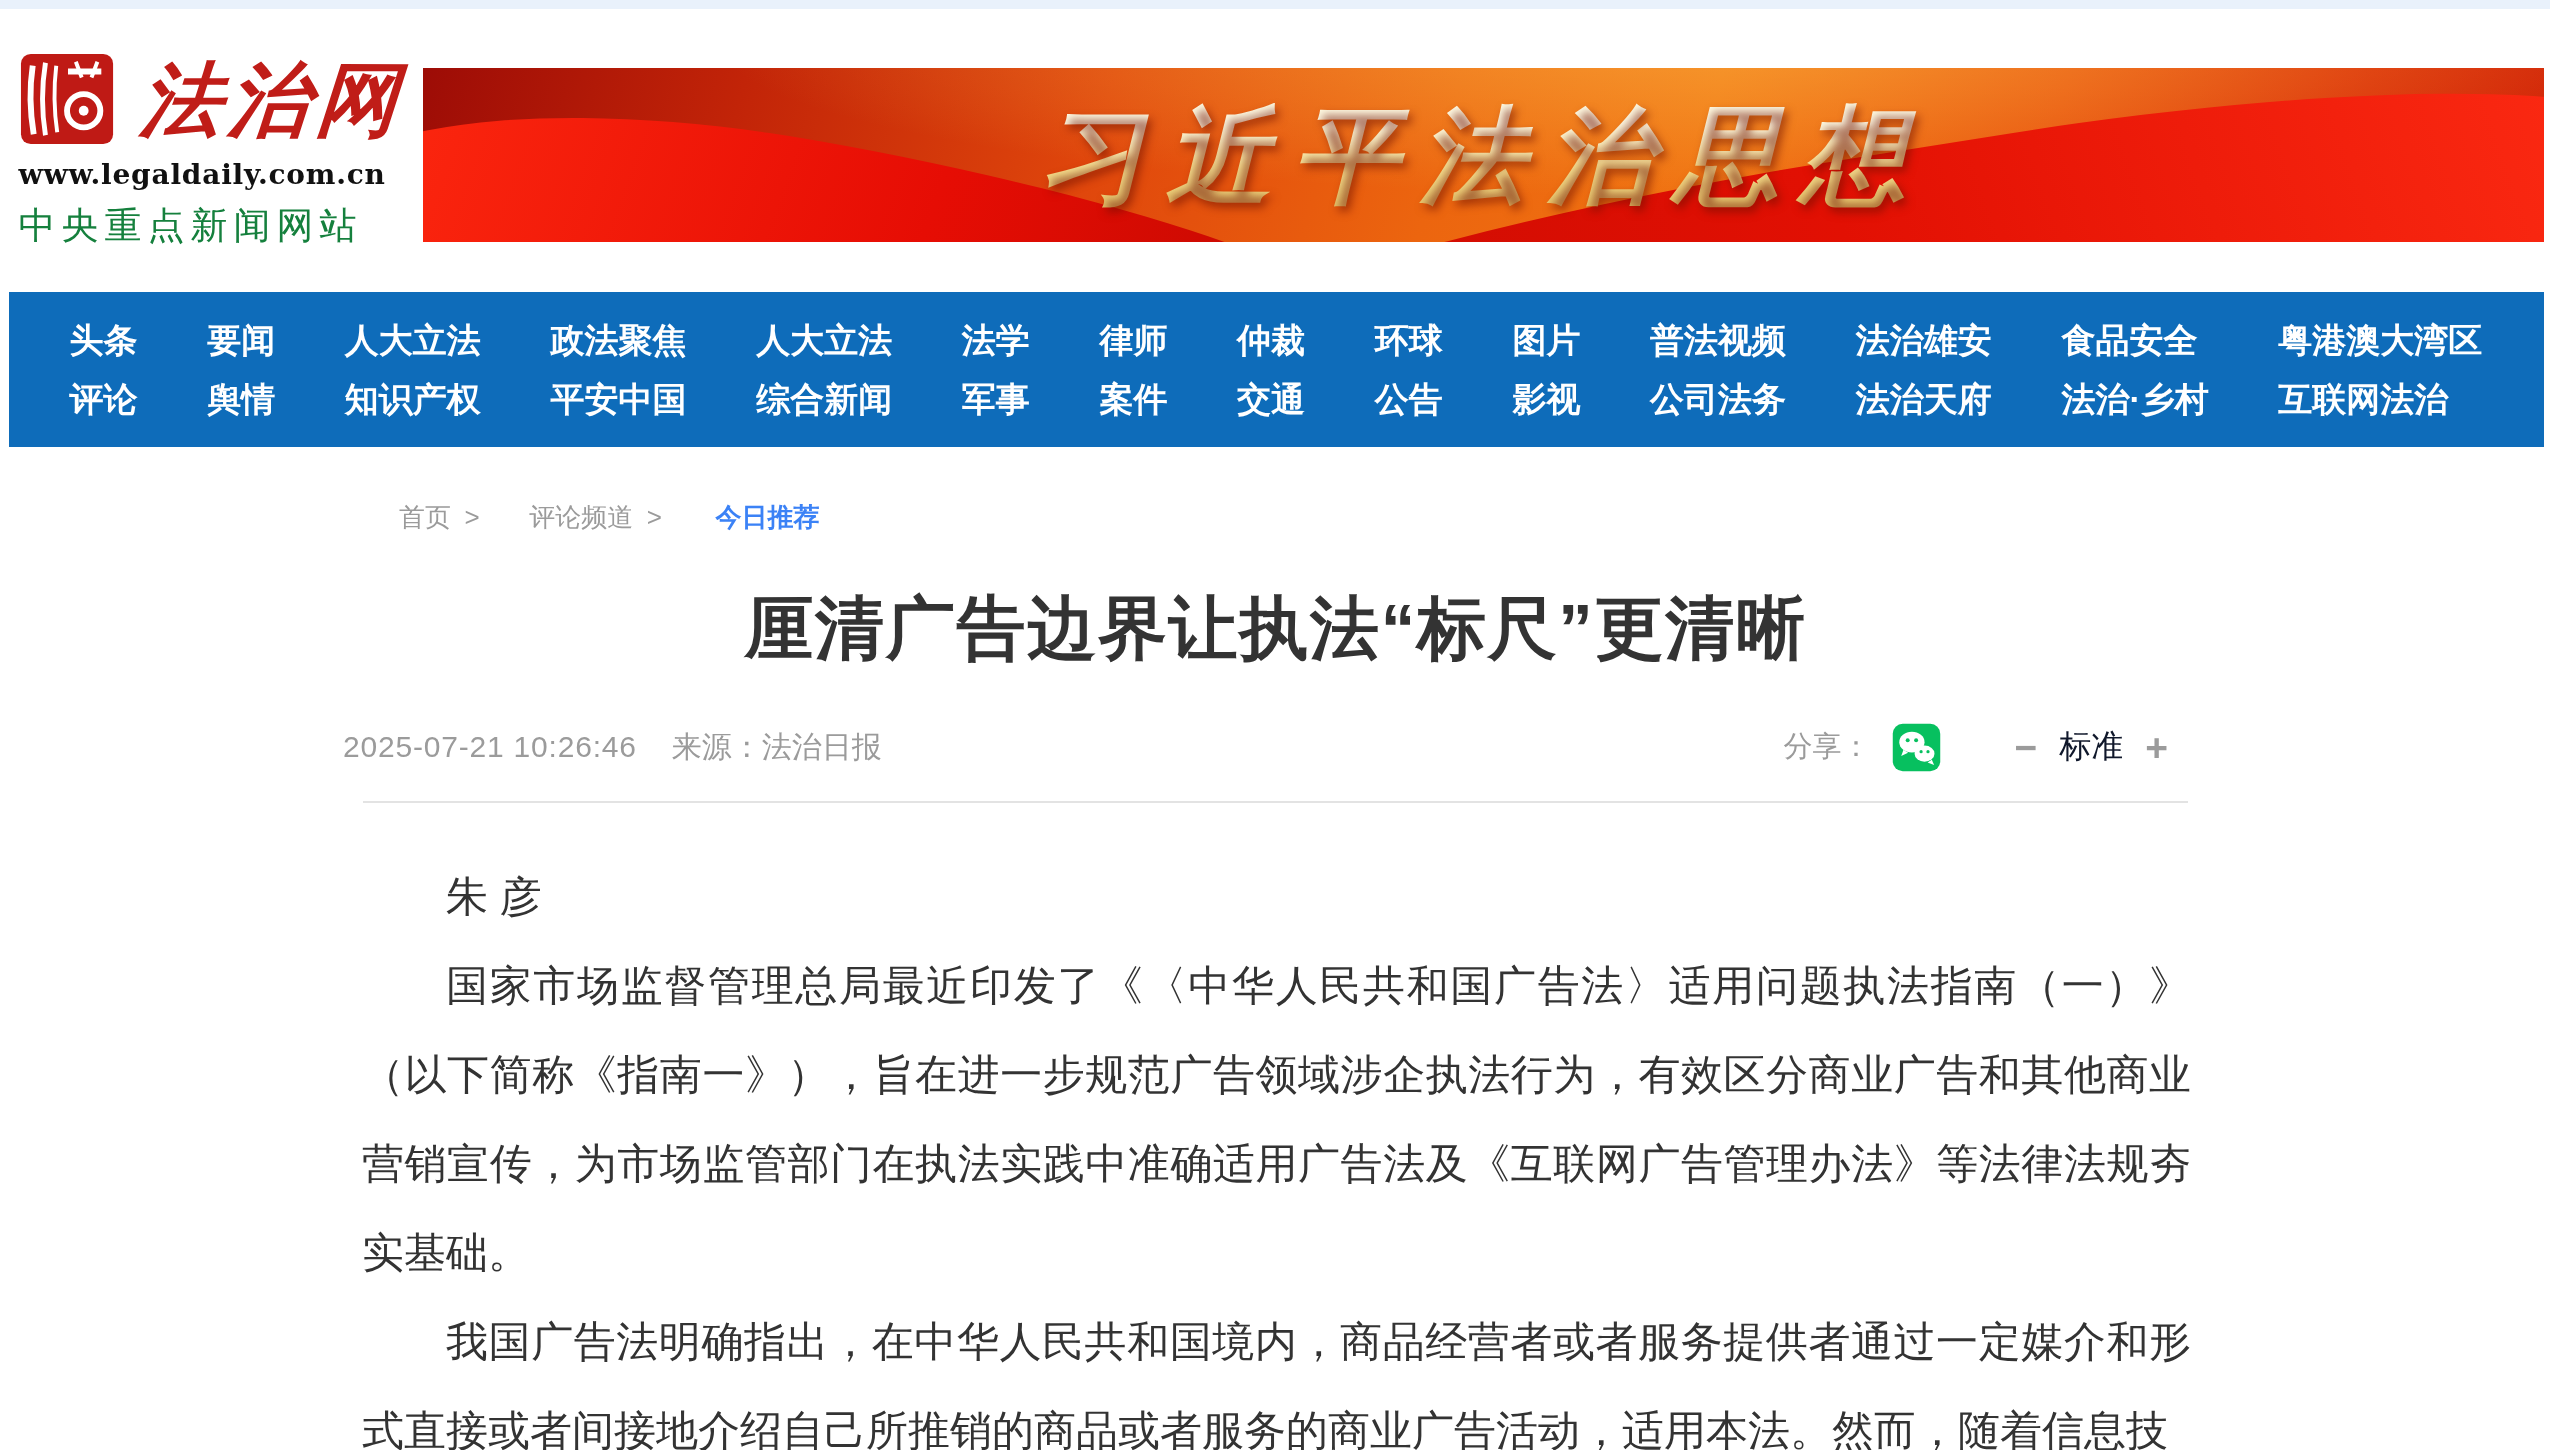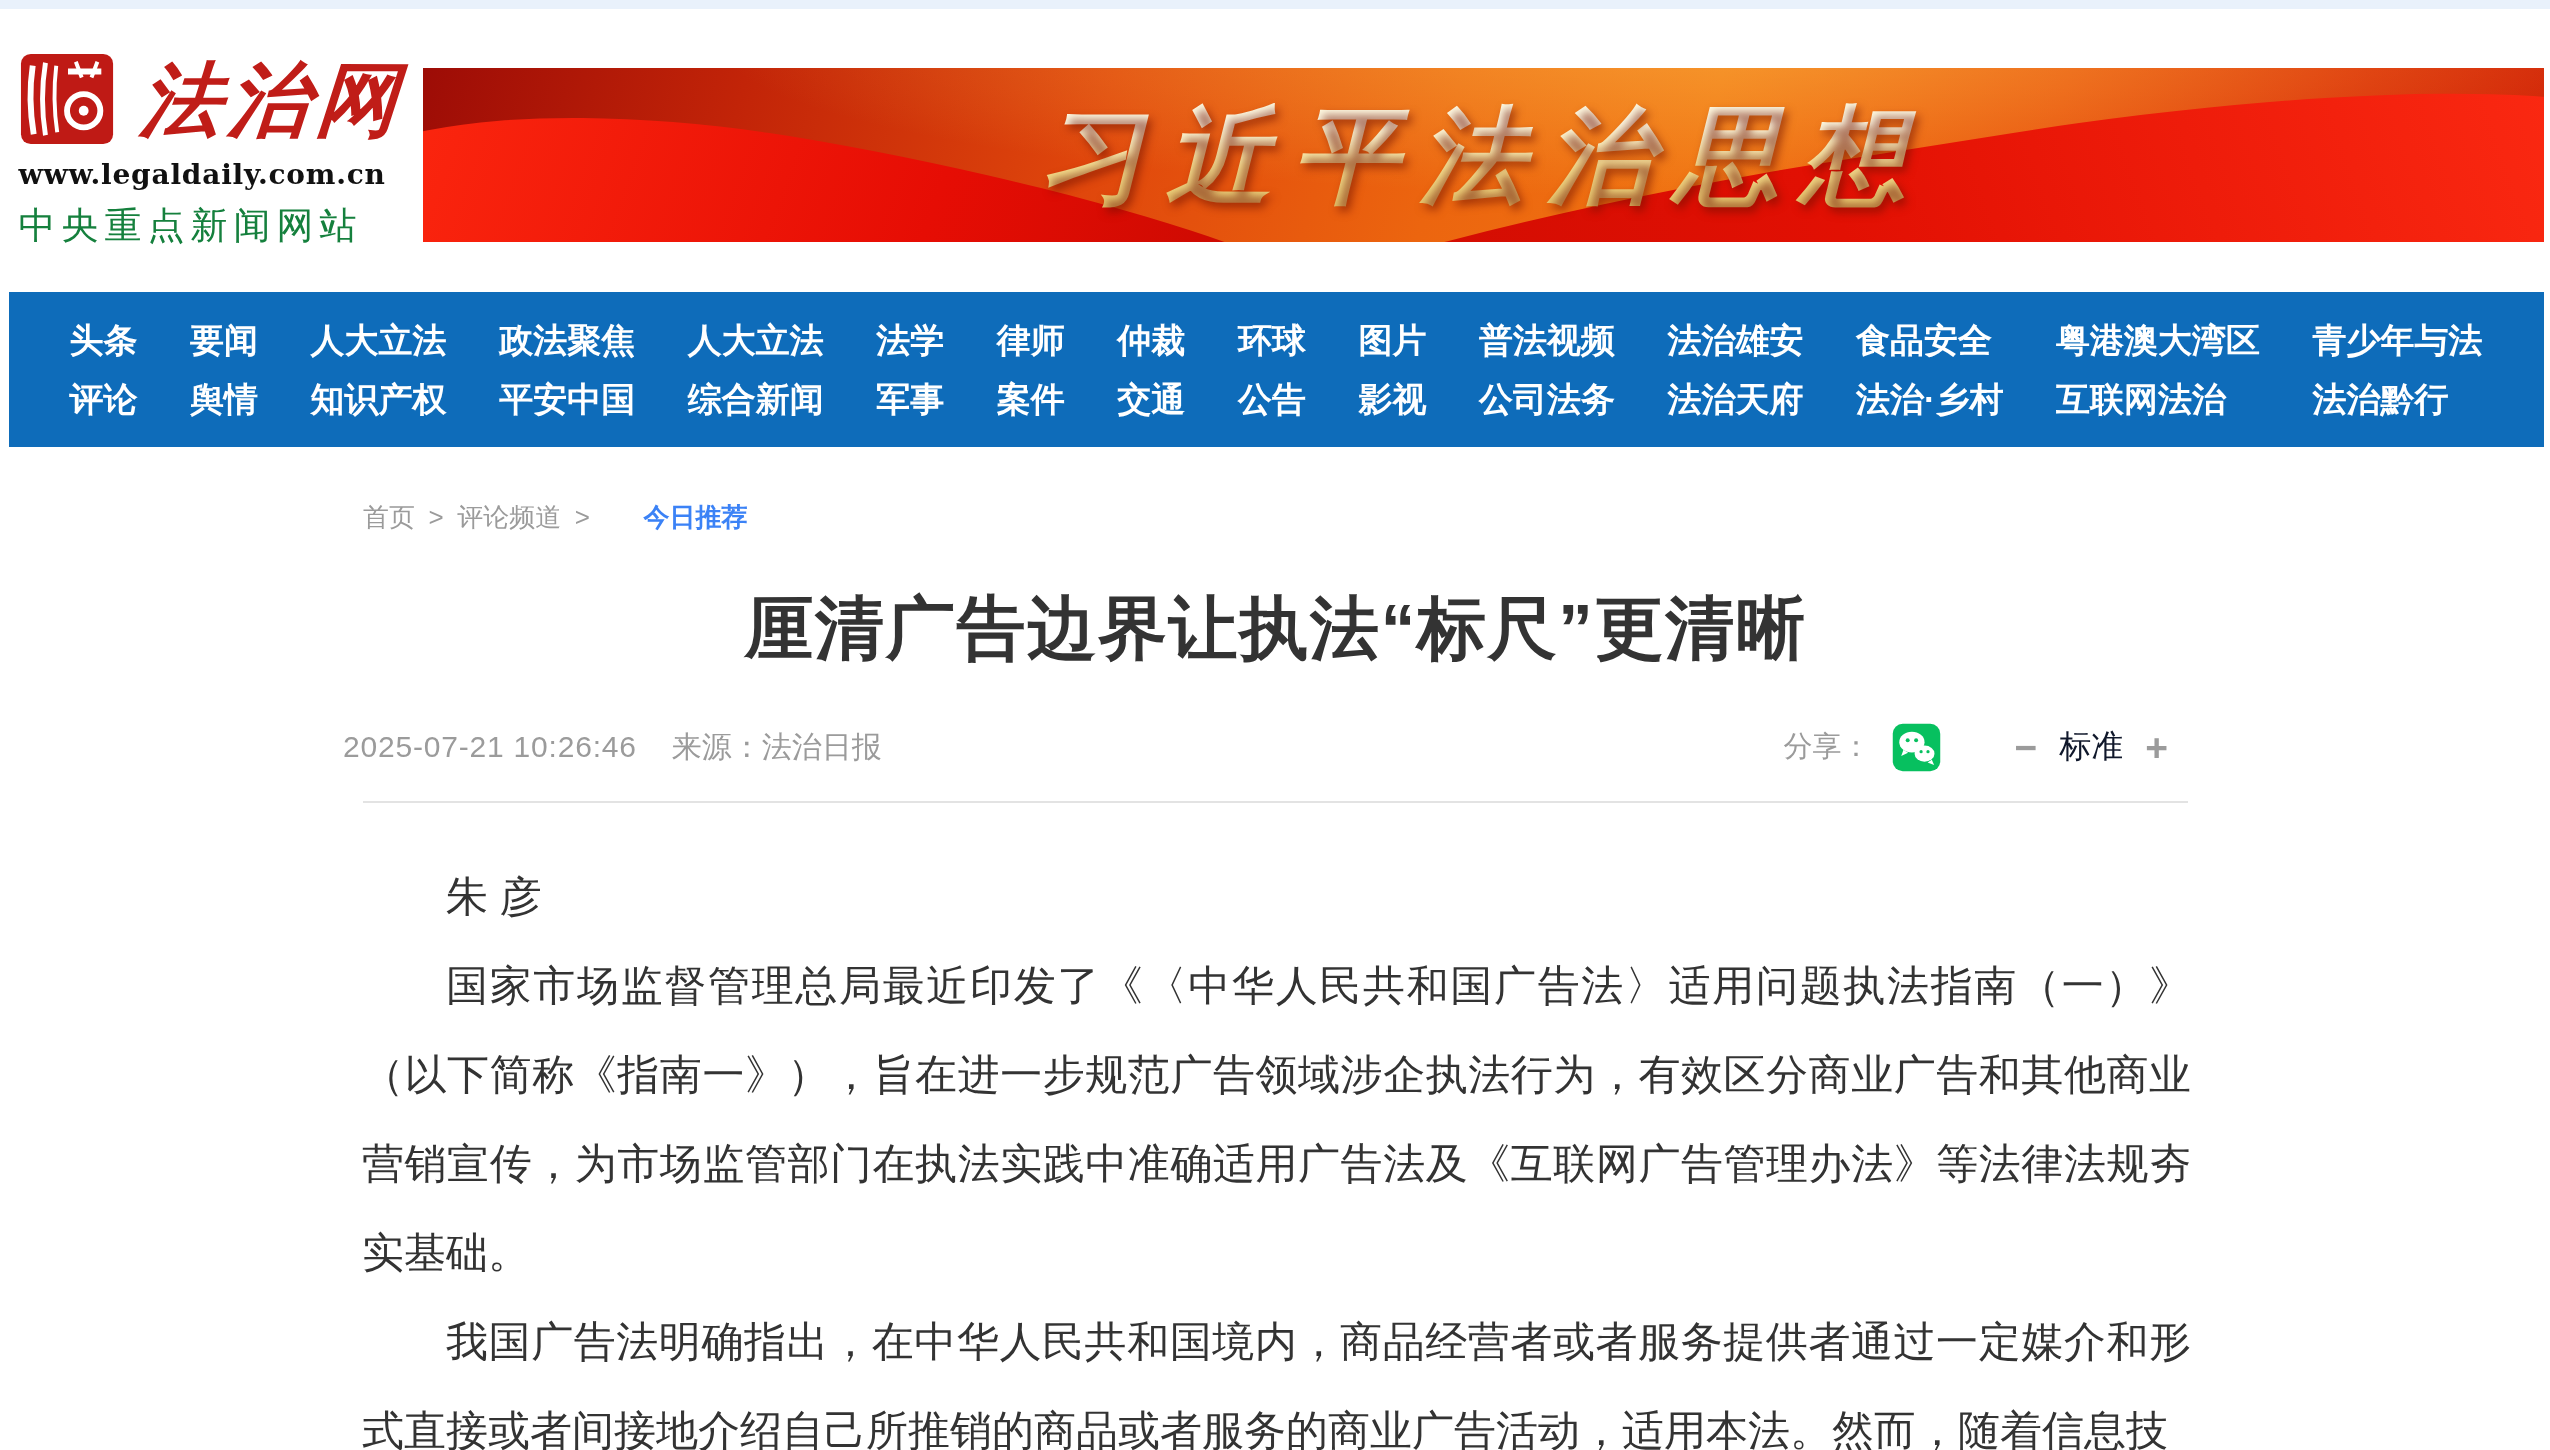--- a/index.html
+++ b/index.html
@@ -83,21 +83,21 @@
     color:#fff; font-weight:bold; font-size:34px; line-height:1;
     white-space:nowrap; cursor:pointer;
   }
 
   
   .breadcrumb {
     position:absolute; left:363px; top:500px;
     display:flex; align-items:center; gap:13.5px;
     font-size:26px; color:#9b9b9b;
   }
-  .breadcrumb .crumb { cursor:pointer; }
+  .breadcrumb .crumb { cursor:pointer;margin-left:36px; }
   .breadcrumb .sep { color:#9b9b9b; }
   .breadcrumb .current { color:#3b82f6; font-weight:bold;margin-left:40px; }
 
   
   .article-title {
     position:absolute; left:363px; top:583px; width:1825px;
     text-align:center;
     font-size:69px; font-weight:bold; color:#333; letter-spacing:1.7px;
     white-space:nowrap;
   }
@@ -203,24 +203,20 @@
     <span class="nav-item">法治雄安</span>
     <span class="nav-item">法治天府</span>
   </div>
   <div class="nav-col">
     <span class="nav-item">食品安全</span>
     <span class="nav-item">法治·乡村</span>
   </div>
   <div class="nav-col">
     <span class="nav-item">粤港澳大湾区</span>
     <span class="nav-item">互联网法治</span>
-  </div>
-  <div class="nav-col">
-    <span class="nav-item">青少年与法</span>
-    <span class="nav-item">法治黔行</span>
   </div>
 </div>
 
 <div class="breadcrumb">
   <span class="crumb">首页</span>
   <span class="sep">&gt;</span>
   <span class="crumb">评论频道</span>
   <span class="sep">&gt;</span>
   <span class="current">今日推荐</span>
 </div>

